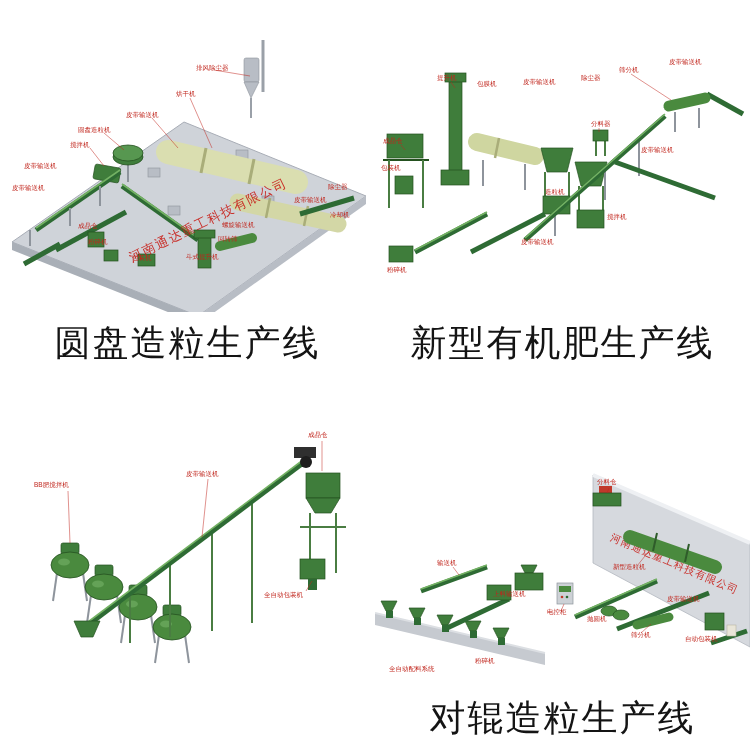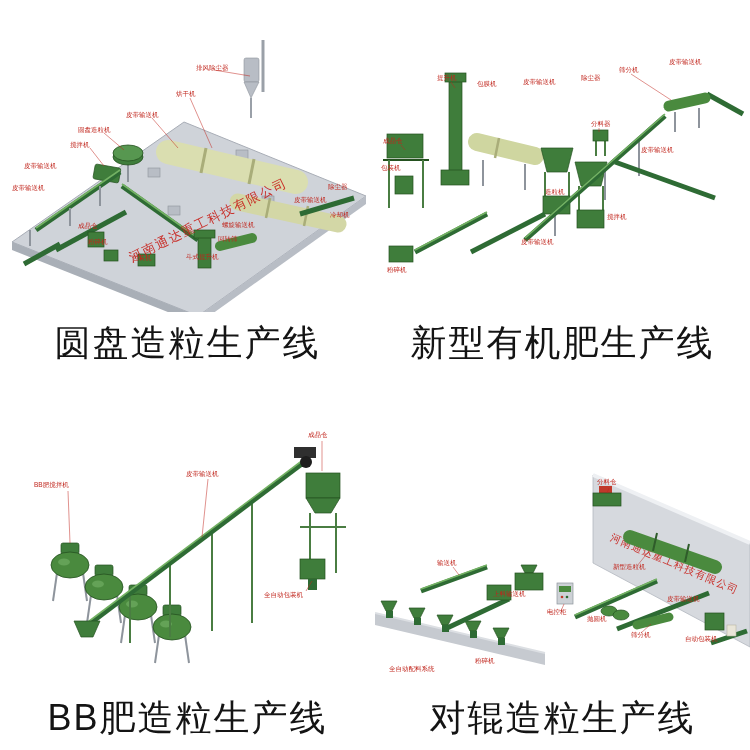--- a/index.html
+++ b/index.html
@@ -249,21 +249,20 @@
         <line x1="322" y1="66" x2="322" y2="96"></line>
         <line x1="306" y1="216" x2="312" y2="206"></line>
       </g>
       <g>
         <text class="lbl" x="34" y="112">BB肥搅拌机</text>
         <text class="lbl" x="186" y="101">皮带输送机</text>
         <text class="lbl" x="308" y="62">成品仓</text>
         <text class="lbl" x="264" y="222">全自动包装机</text>
       </g>
     </svg>
-    <figcaption class="caption">BB肥造粒生产线</figcaption>
   </figure>
 
   <figure>
     <svg viewBox="0 0 375 312">
       <defs>
         <g id="batchhopper">
           <polygon points="0,0 16,0 11,10 5,10" class="m-green"></polygon>
           <rect x="5" y="10" width="7" height="7" fill="#2e6b34"></rect>
         </g>
       </defs>

